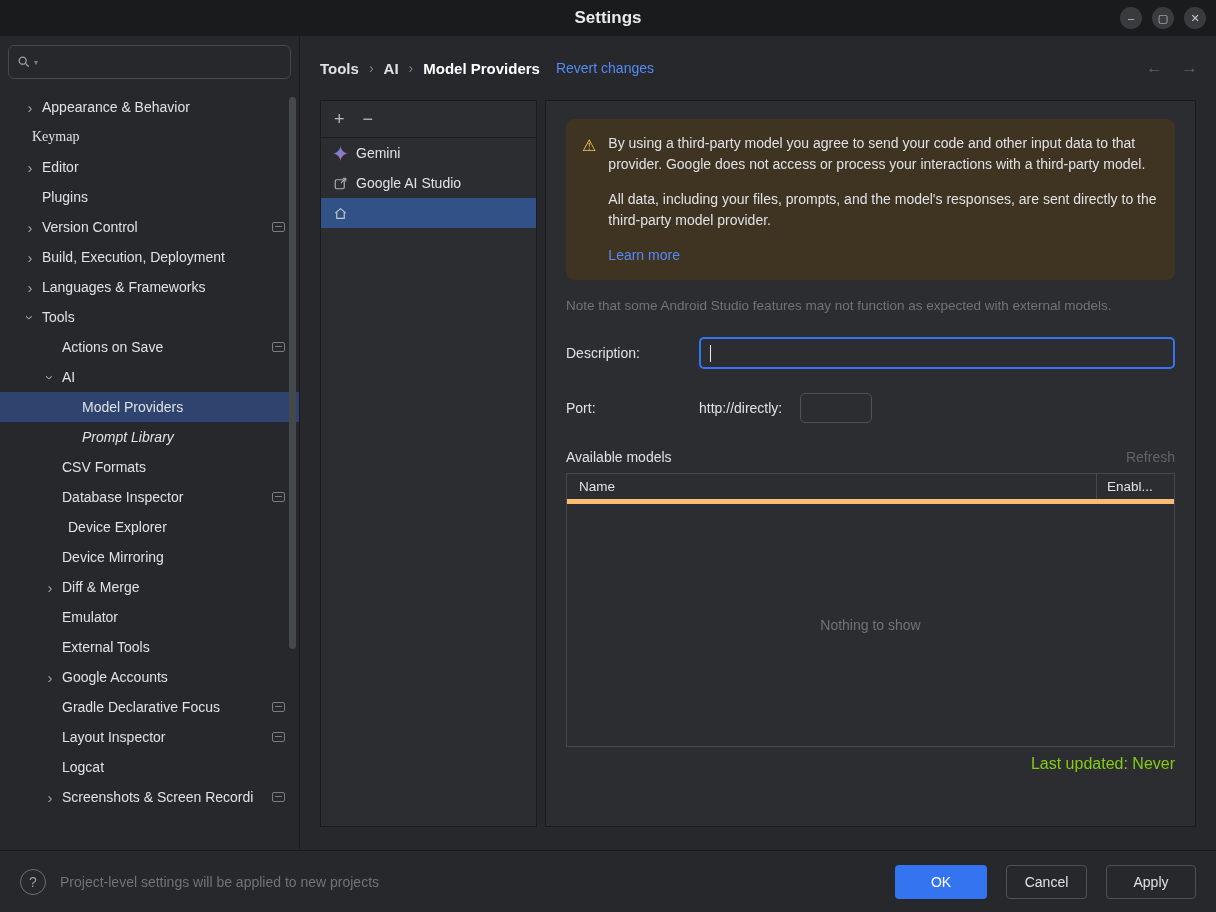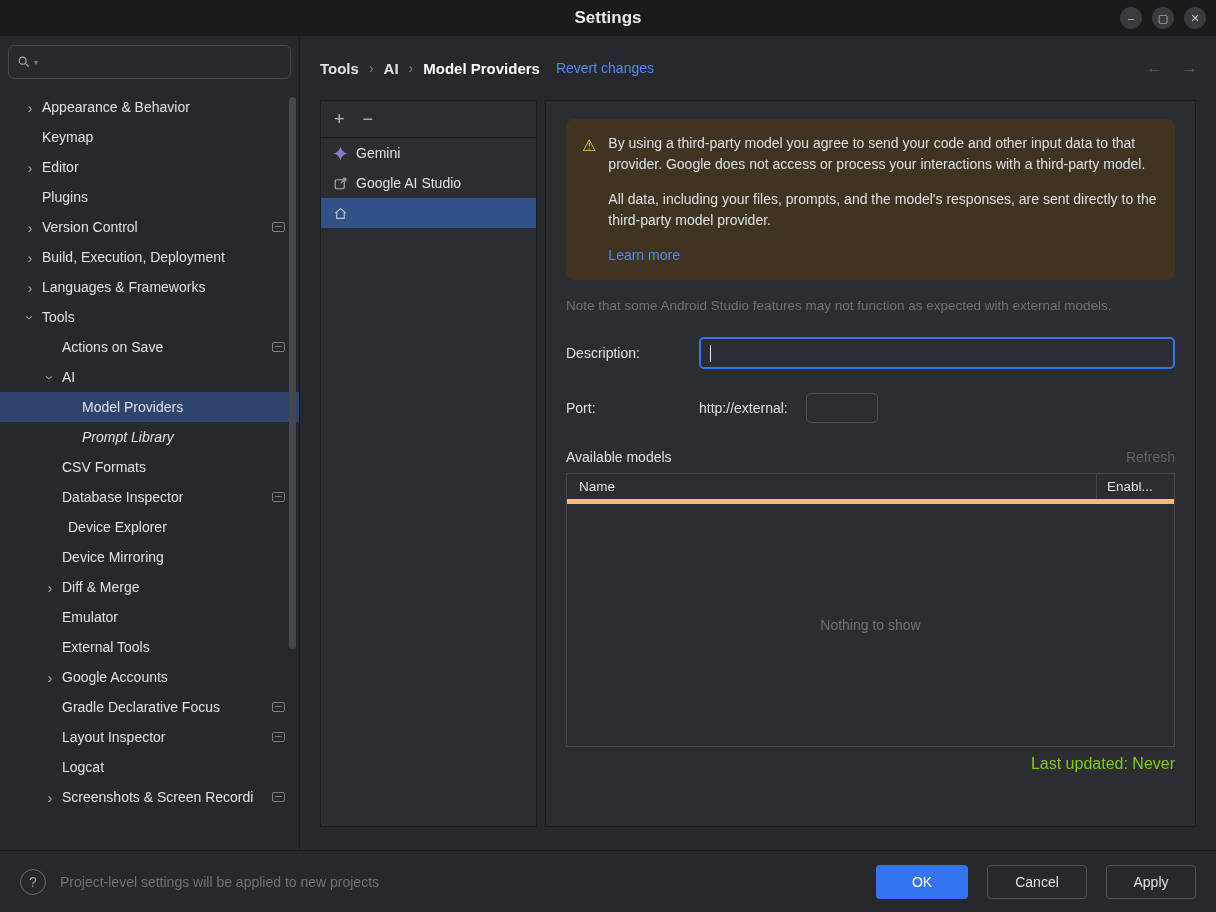--- a/index.html
+++ b/index.html
@@ -91,21 +91,21 @@
   .footer { position:absolute; left:0; bottom:0; width:100%; height:62px; border-top:1px solid #1a1b1e;
             background:#26282b; display:flex; align-items:center; padding:0 20px; }
   .help-circle { width:26px; height:26px; border-radius:50%; border:1.5px solid #6a6e75;
                  color:#9a9ea5; display:flex; align-items:center; justify-content:center;
                  font-size:14px; flex:none; cursor:default; }
   .footer-hint { color:#6f737a; margin-left:14px; font-size:14px; flex:1; }
   .btn { height:34px; border-radius:4px; display:flex; align-items:center; justify-content:center;
          font-size:14px; cursor:default; }
   .btn-ok { background:#3574f0; color:#ffffff; width:92px; margin-right:19px; }
   .btn-secondary { border:1px solid #4e5157; color:#dfe1e5; background:transparent; }
-  .btn-cancel { width:100px; margin-right:19px; }
+  .btn-cancel { width:81px; margin-right:19px; }
   .btn-apply { width:90px; }
 </style>
 </head>
 <body>
 
 <div class="app">
 
   <div class="titlebar">
     <span class="title">Settings</span>
     <div class="win-controls">
@@ -130,21 +130,21 @@
         </svg>
       </span>
       <span class="search-caret">▾</span>
       <input placeholder="" style="">
     </div>
     <div class="tree" id="tree">
         <div class="tree-row" style="padding-left: 18px;">
           <span class="chevron collapsed">›</span>
           <span class="tree-label">Appearance &amp; Behavior</span>
         </div>
-        <div class="tree-row" style="padding-left: 18px;">
+        <div class="tree-row" style="padding-left: 8px; font-family: Liberation Serif, serif;">
           <span class="chevron none"></span>
           <span class="tree-label">Keymap</span>
         </div>
         <div class="tree-row" style="padding-left: 18px;">
           <span class="chevron collapsed">›</span>
           <span class="tree-label">Editor</span>
         </div>
         <div class="tree-row" style="padding-left: 18px;">
           <span class="chevron none"></span>
           <span class="tree-label">Plugins</span>
@@ -310,21 +310,21 @@
     <div class="form-row">
       <span class="form-label">Description:</span>
       <div class="textbox">
         <span></span>
         <span class="caret"></span>
       </div>
     </div>
 
     <div class="form-row">
       <span class="form-label">Port:</span>
-      <span>http://external:</span>
+      <span>http://directly:</span>
       <div class="port-box">
         <span></span>
       </div>
     </div>
 
     <div class="models-header">
       <span>Available models</span>
       <span class="refresh">Refresh</span>
     </div>
 

